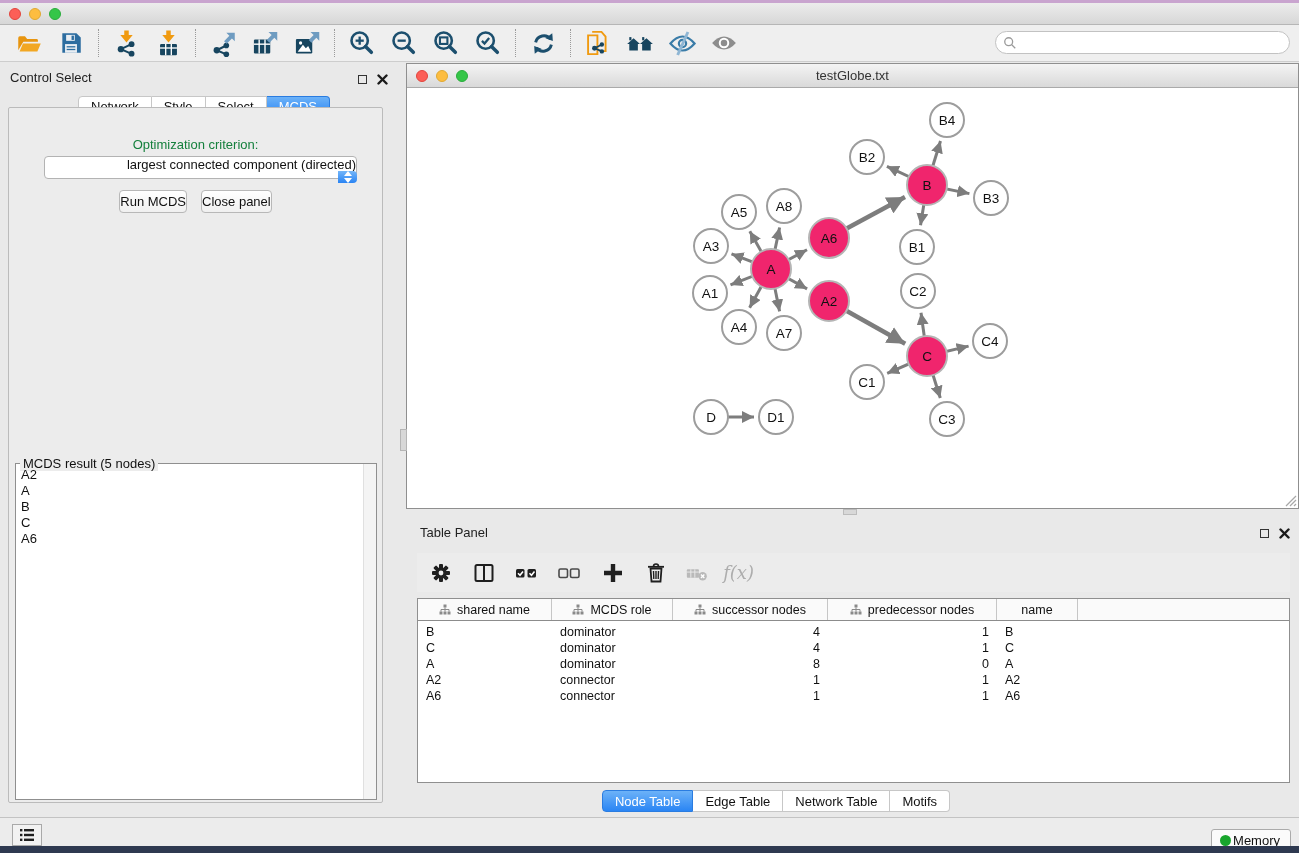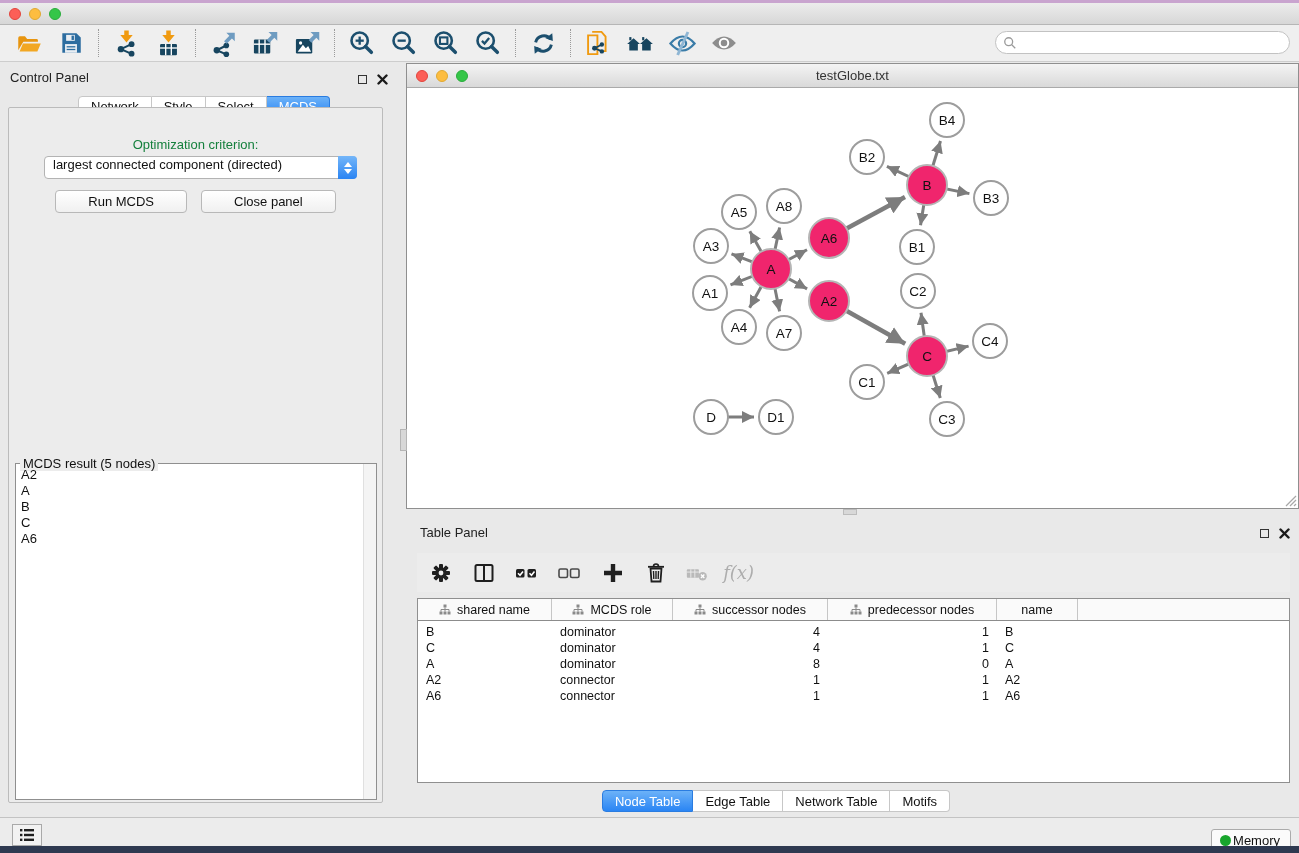--- a/index.html
+++ b/index.html
@@ -35,28 +35,28 @@
   .cp-tabs { position:absolute; left:78px; top:96px; display:flex; height:21px; }
   .seg { background:#fff; border:1px solid #c7c7c7; border-left:none; font-size:13px; color:#111;
     display:flex; align-items:center; padding:0 12px; cursor:pointer; }
   .seg:first-child { border-left:1px solid #c7c7c7; border-radius:4px 0 0 4px; }
   .seg:last-child { border-radius:0 4px 4px 0; }
   .seg.active { background:linear-gradient(#6cb2f8,#2a85f4); border-color:#2a7ce0; color:#fff; }
   .cp-box { position:absolute; left:8px; top:107px; width:375px; height:696px; background:#ececec;
     border:1px solid #bbb; border-radius:2px; }
   .opt-label { position:absolute; left:0; top:29px; width:100%; text-align:center; font-size:13px; color:#15803d; }
   .opt-select { position:absolute; left:35px; top:48px; width:313px; height:23px; background:#fff;
-    border:1px solid #b3b3b3; border-radius:4px; display:flex; align-items:flex-start; cursor:pointer; }
+    border:1px solid #b3b3b3; border-radius:4px; display:flex; align-items:flex-end; cursor:pointer;flex-direction:column; }
   .opt-select .sel-text { flex:1; font-size:13px; padding-left:8px; color:#111; white-space:nowrap; }
   .stepper { width:19px; height:23px; margin:-1px -1px 0 0; border-radius:0 4px 4px 0;
     background:linear-gradient(#74b6f9,#2a84f3); display:flex; flex-direction:column; align-items:center; justify-content:center; gap:2px; }
   .chev-up { width:0; height:0; border-left:4px solid transparent; border-right:4px solid transparent; border-bottom:5px solid #fff; }
   .chev-dn { width:0; height:0; border-left:4px solid transparent; border-right:4px solid transparent; border-top:5px solid #fff; }
   .cp-buttons { position:absolute; left:0; top:82px; width:100%; display:flex; justify-content:center; gap:14px; }
-  .btn { height:23px; padding:0 32px; font-size:13px; color:#111; background:linear-gradient(#fff,#f0f0f0);
+  .btn { height:23px; padding:0 0; font-size:13px; color:#111; background:linear-gradient(#fff,#f0f0f0);
     border:1px solid #b8b8b8; border-radius:4px; display:flex; align-items:center; cursor:pointer; }
   .result-box { position:absolute; left:6px; top:355px; width:362px; height:337px; background:#fff; border:1px solid #8f8f8f; }
   .result-legend { position:absolute; left:4px; top:-8px; background:#ececec; padding:0 3px; font-size:13px; color:#111; }
   .result-list { position:absolute; left:0; top:3px; bottom:1px; right:13px; overflow:hidden; }
   .result-item { font-size:13px; color:#111; line-height:16px; padding-left:5px; }
   .result-scroll { position:absolute; right:0; top:0; bottom:0; width:13px; background:#f4f4f4; border-left:1px solid #e0e0e0; }
 
   
   .net-window { position:absolute; left:406px; top:63px; width:893px; height:446px;
     border:1px solid #8f8f8f; background:#fff; }
@@ -259,21 +259,21 @@
   </div>
   <div class="searchbox">
     <svg width="14" height="14" viewBox="0 0 16 16">
       <circle cx="6.5" cy="6.5" r="4.5" stroke="#9a9a9a" stroke-width="1.5" fill="none"></circle>
       <line x1="10" y1="10" x2="14" y2="14" stroke="#9a9a9a" stroke-width="1.5"></line>
     </svg>
     <input type="text" value="" style="">
   </div>
 </div>
 
-<div class="cp-header">Control Panel</div>
+<div class="cp-header">Control Select</div>
 <div class="panel-float" style="left:355px; top:72px;">
     <div class="float-sq"></div>
   </div>
 <div class="panel-close" style="left:375px; top:72px;">
   <svg class="close-x" width="11" height="11" viewBox="0 0 11 11">
       <line x1="1.5" y1="1.5" x2="9.5" y2="9.5"></line>
       <line x1="9.5" y1="1.5" x2="1.5" y2="9.5"></line>
     </svg>
 </div>
 <div class="cp-tabs" id="cp-tabs">

